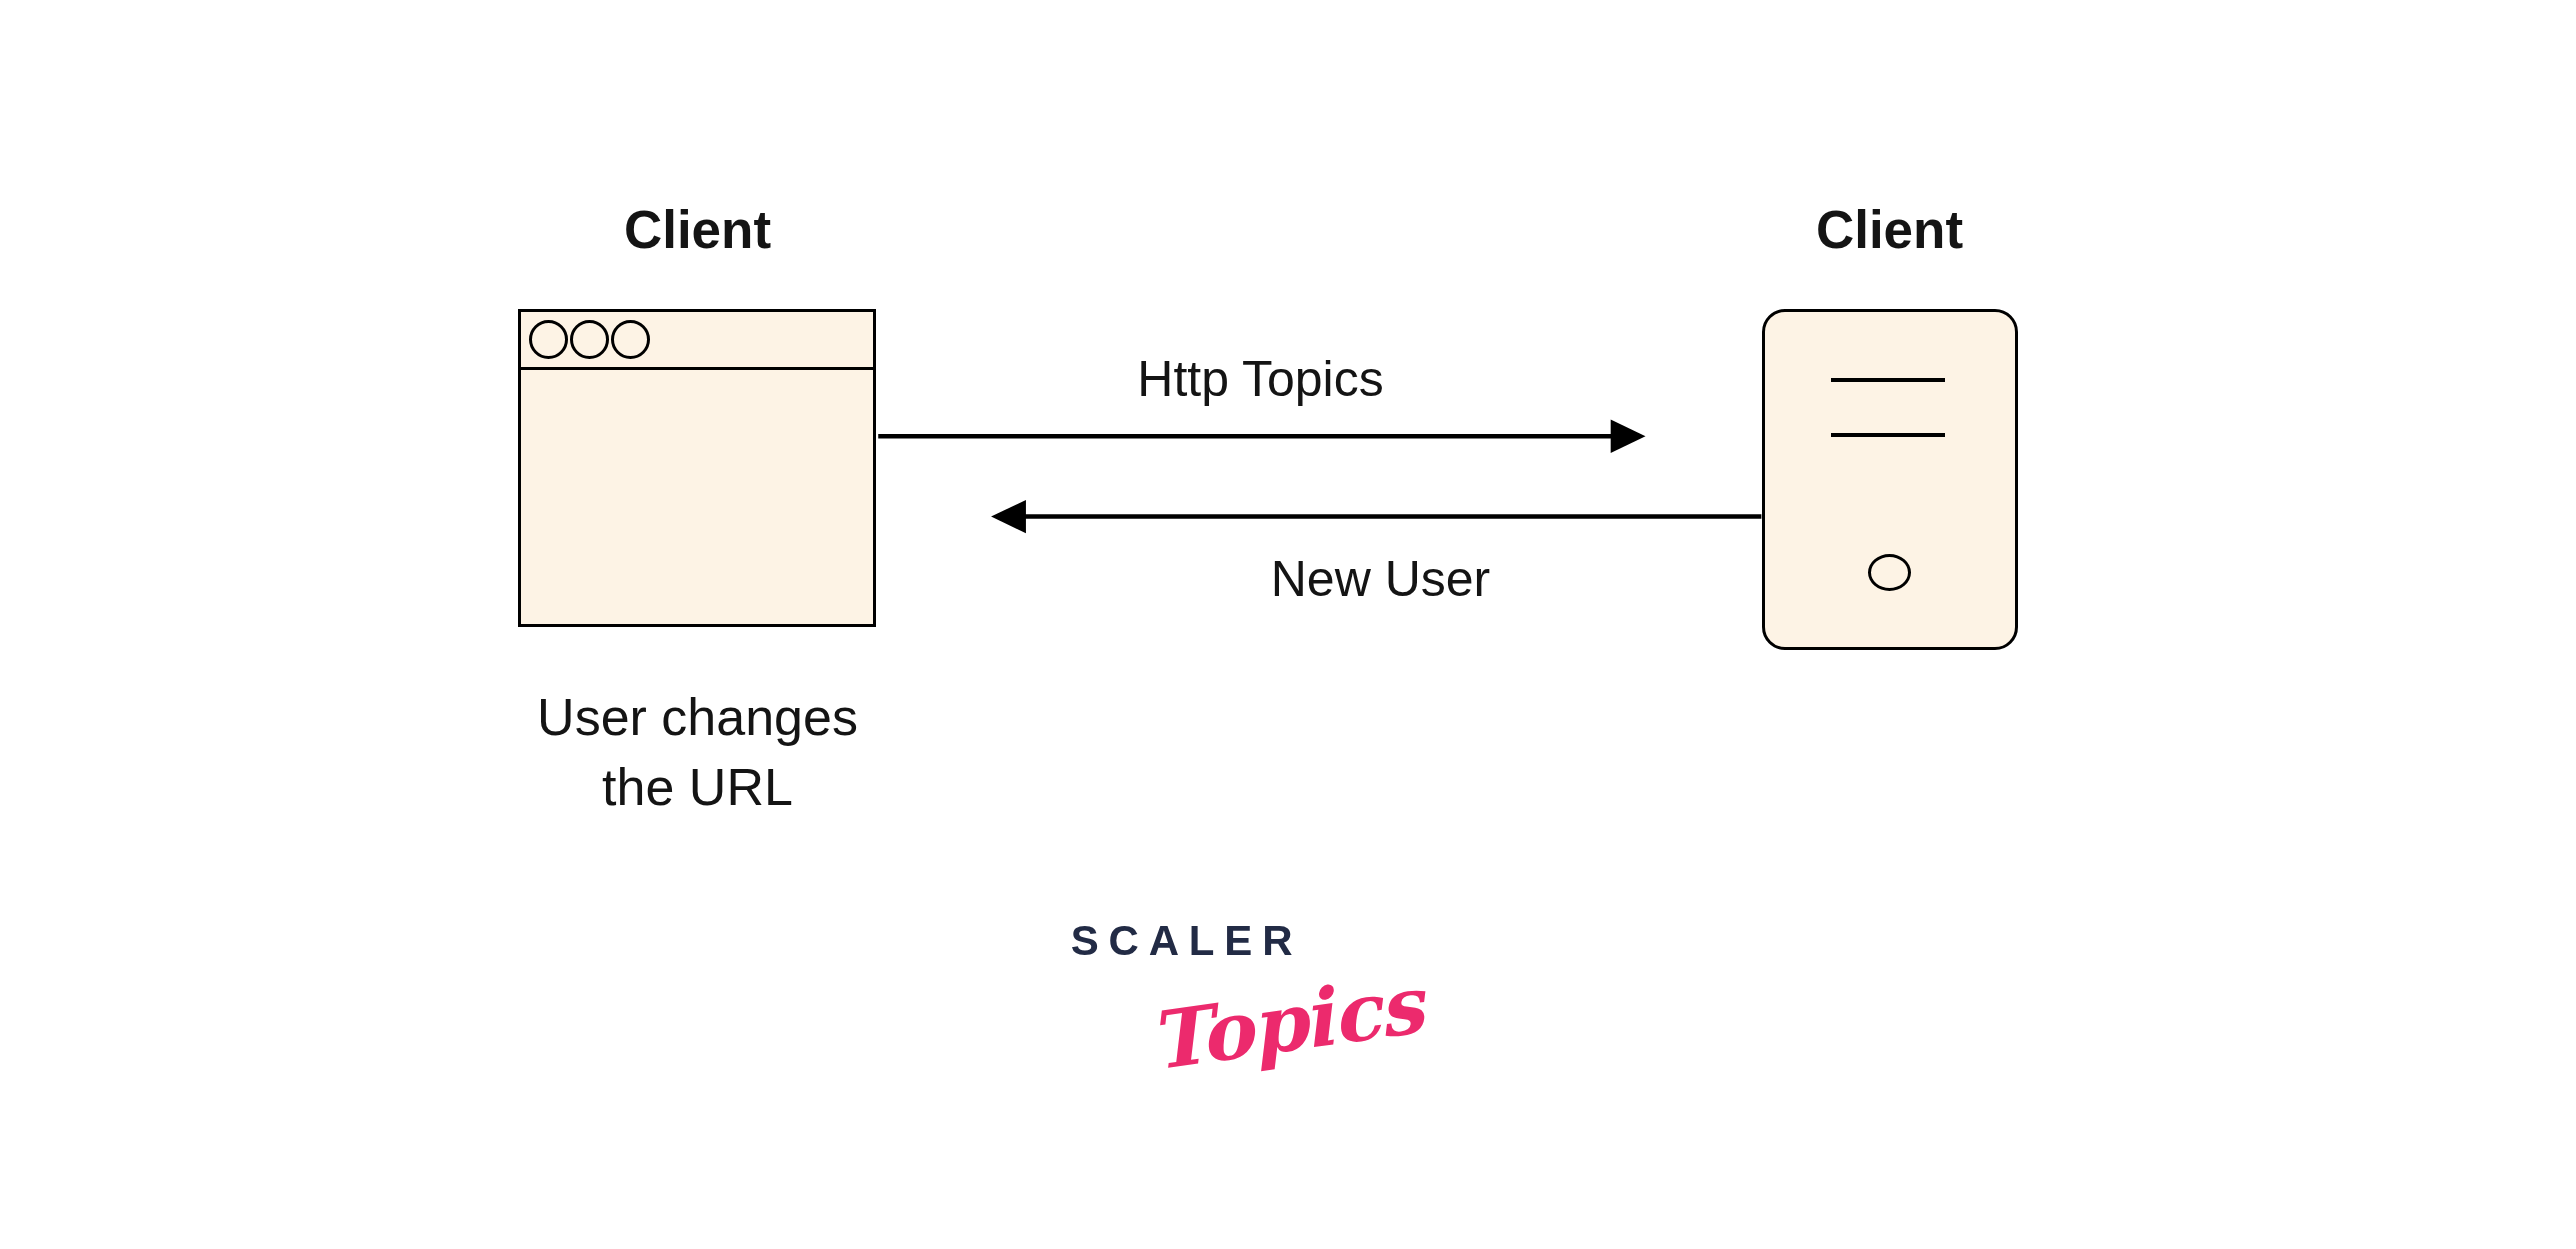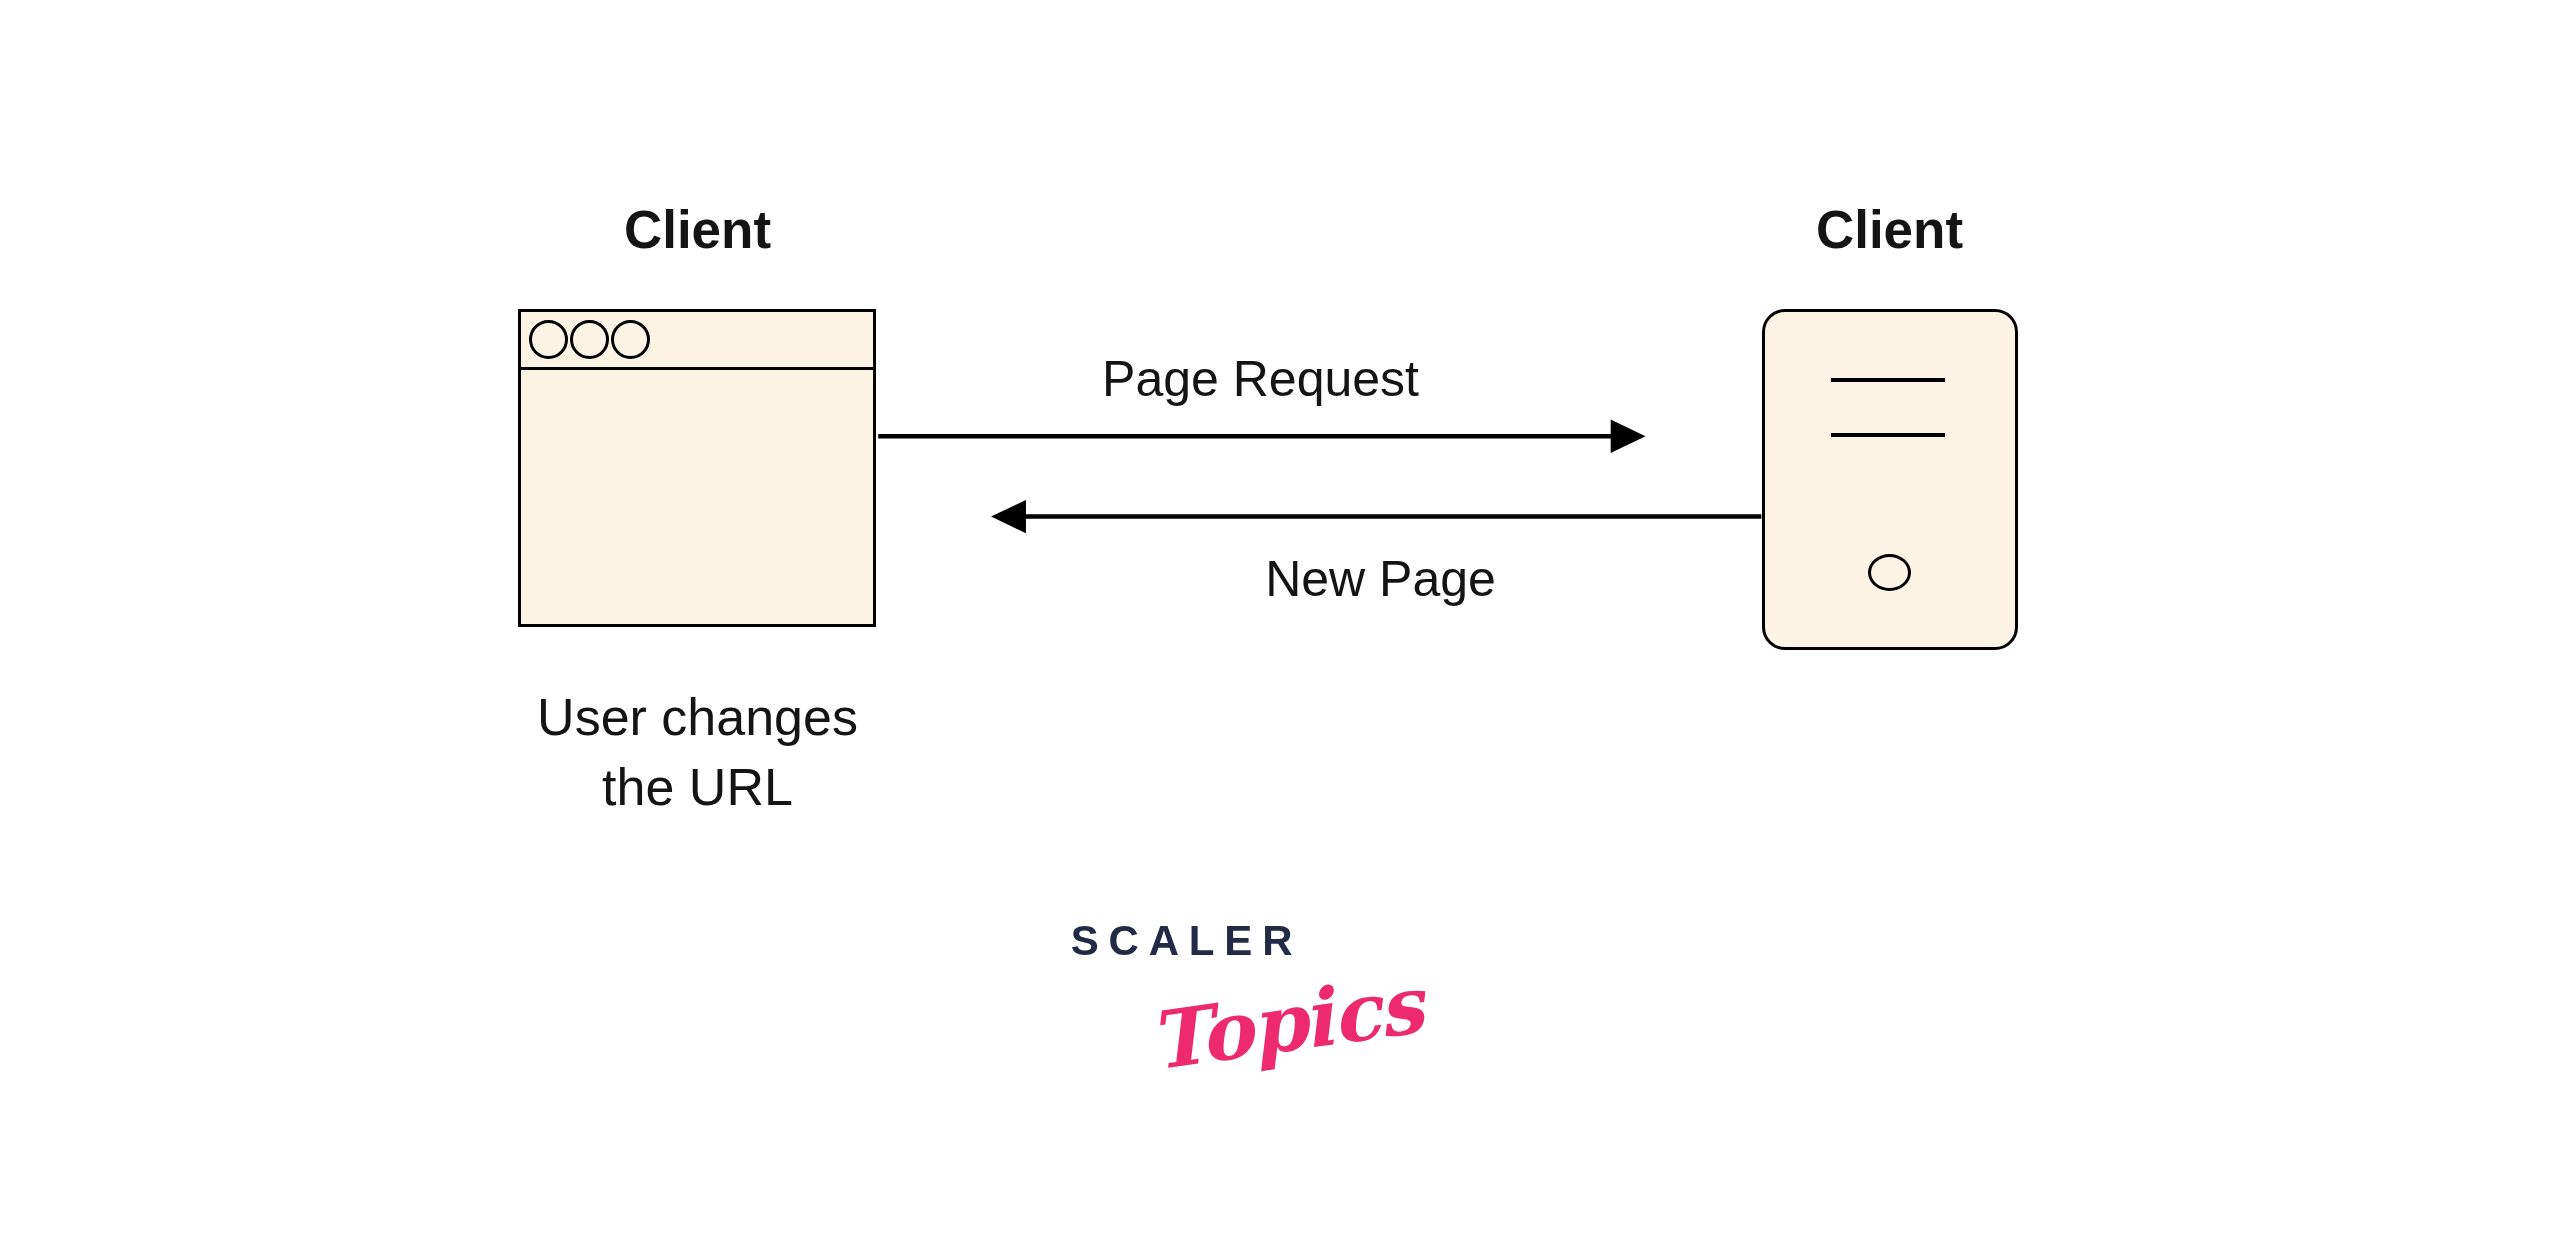--- a/index.html
+++ b/index.html
@@ -170,23 +170,23 @@
   <div id="server-power"></div>
 
 
   <svg id="arrows-layer" viewBox="0 0 3400 1649" xmlns="http://www.w3.org/2000/svg">
     <line x1="1159" y1="576" x2="2130" y2="576"></line>
     <polygon points="2172,576 2126,554 2126,598"></polygon>
     <line x1="1350" y1="682" x2="2325" y2="682"></line>
     <polygon points="1308,682 1354,660 1354,704"></polygon>
   </svg>
 
-  <div class="arrow-label" id="request-label">Page Request</div>
+  <div class="arrow-label" id="request-label">Http Topics</div>
 
-  <div class="arrow-label" id="response-label">New Page</div>
+  <div class="arrow-label" id="response-label">New User</div>
 
   <div id="logo">
     <div id="logo-brand">SCALER</div>
     <div id="logo-sub">Topics</div>
   </div>
 
 </div>
 
 
 </body></html>

